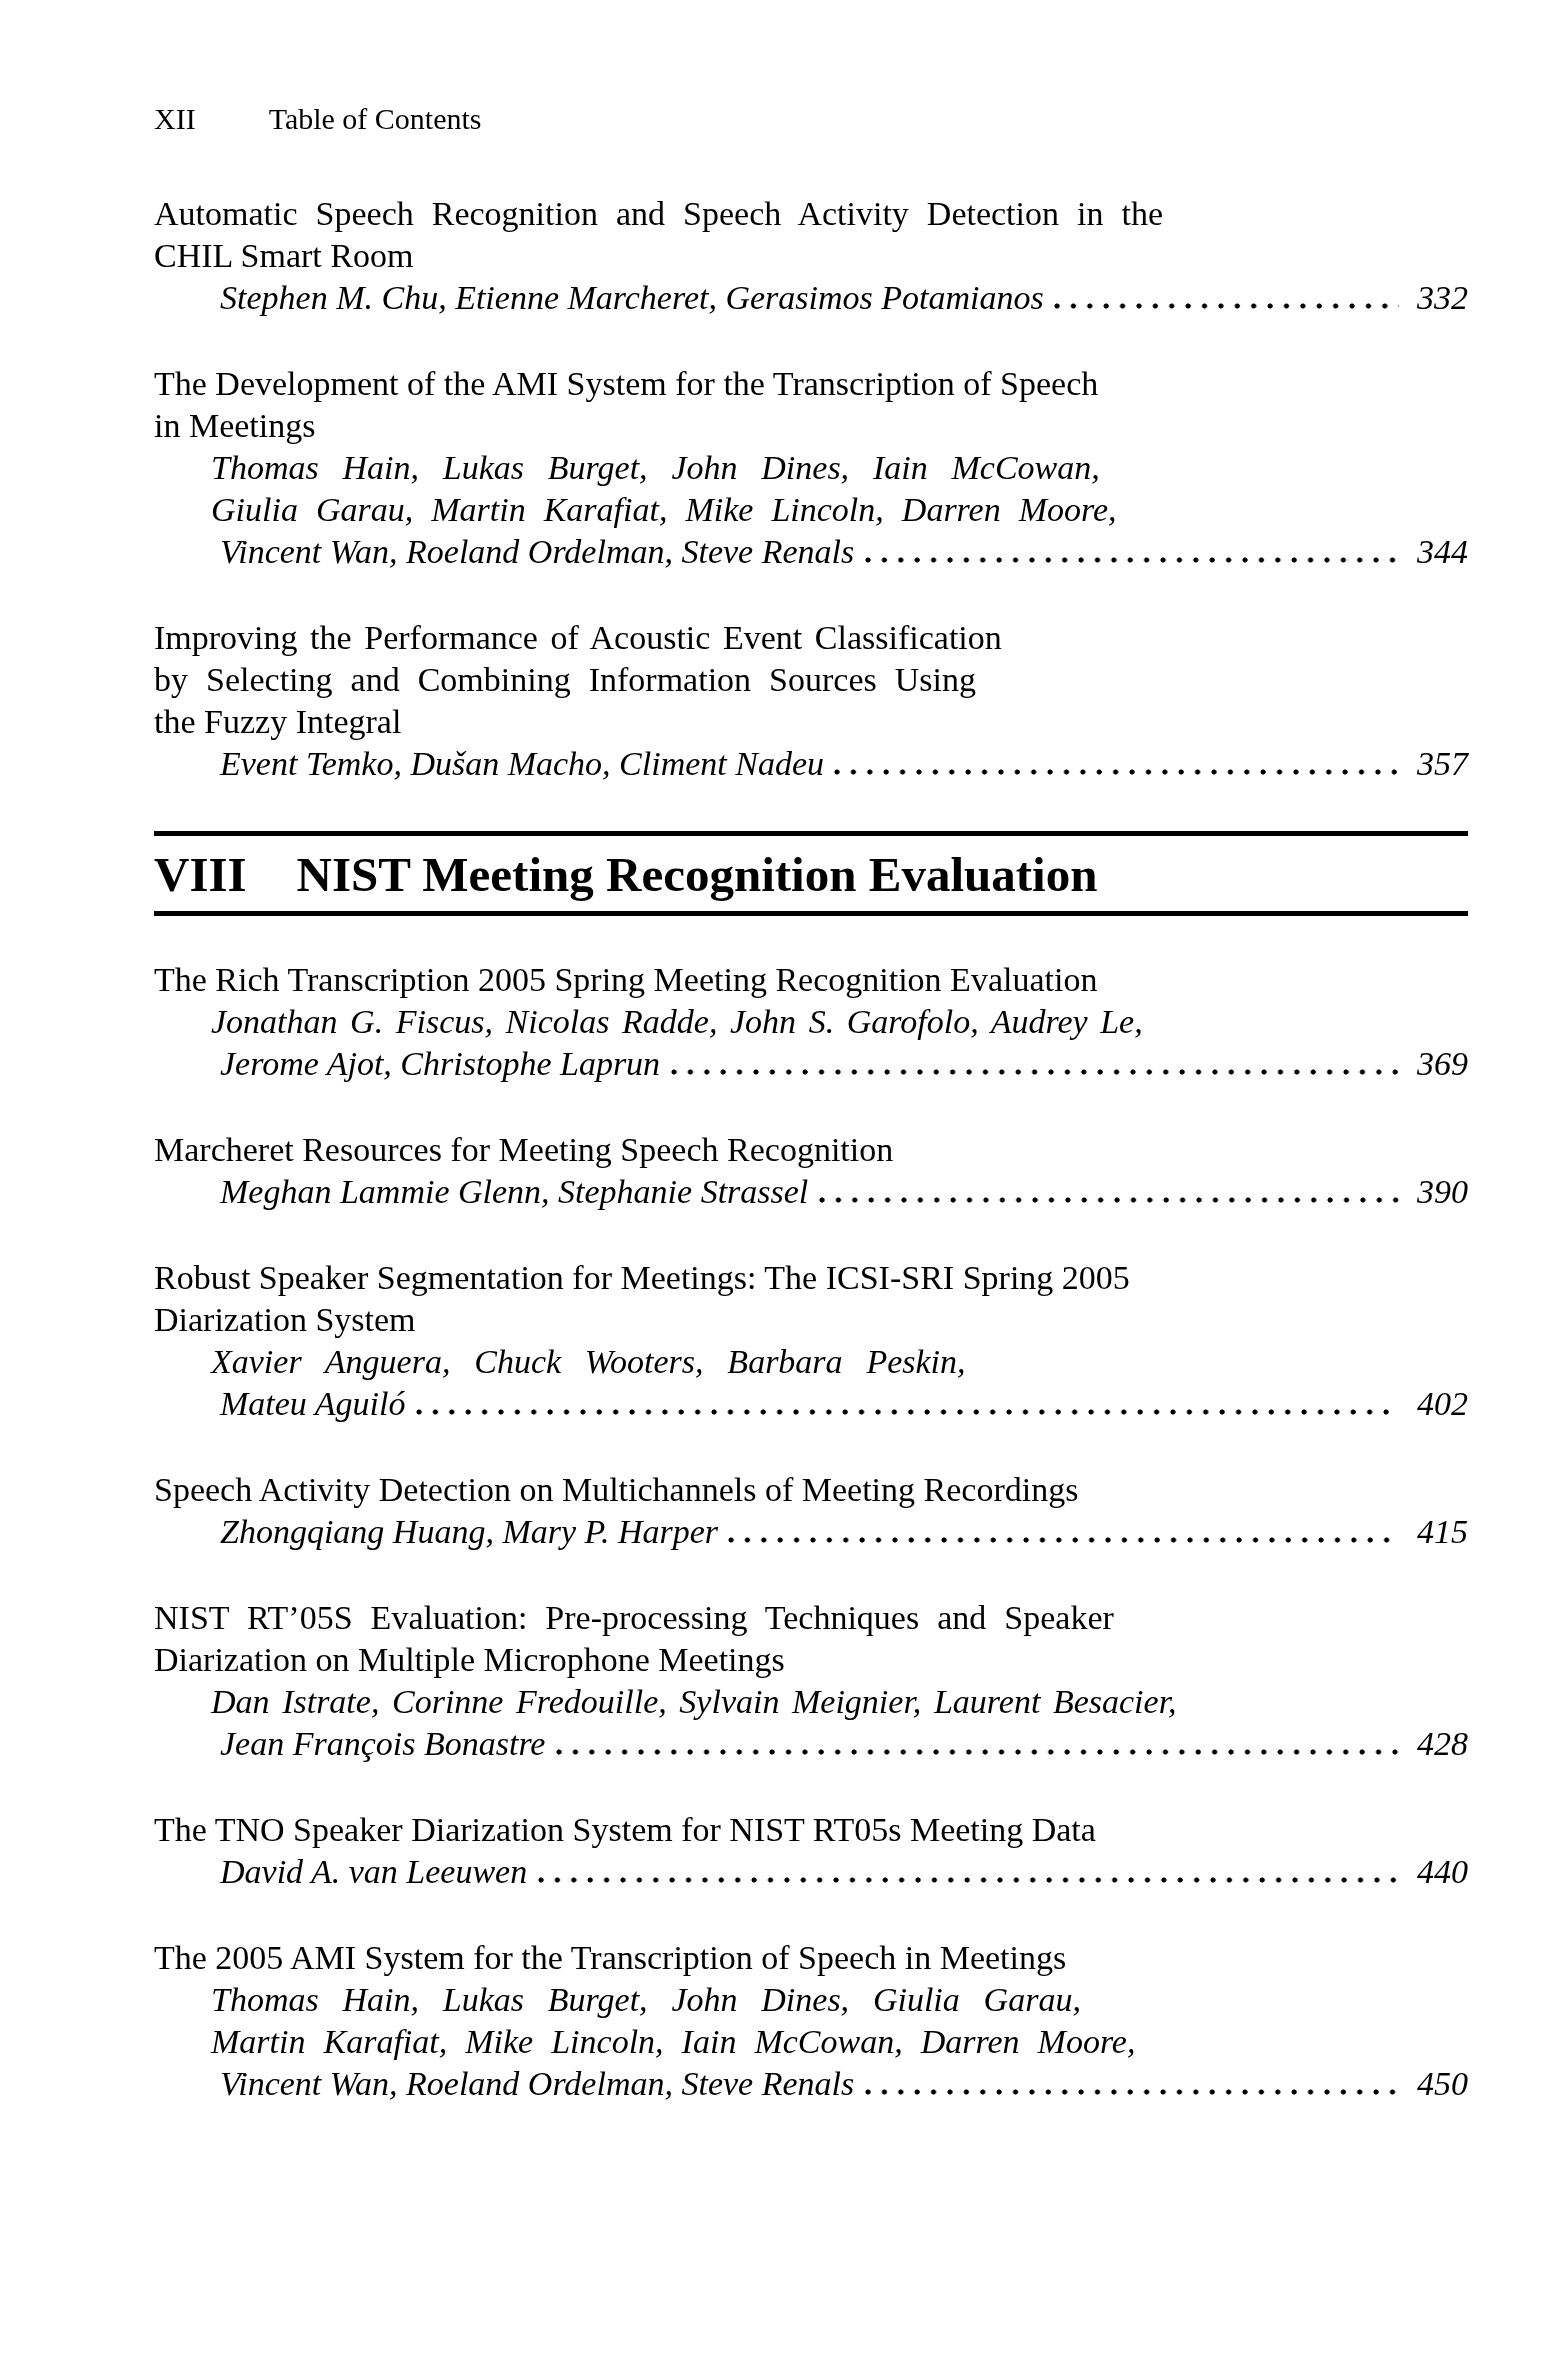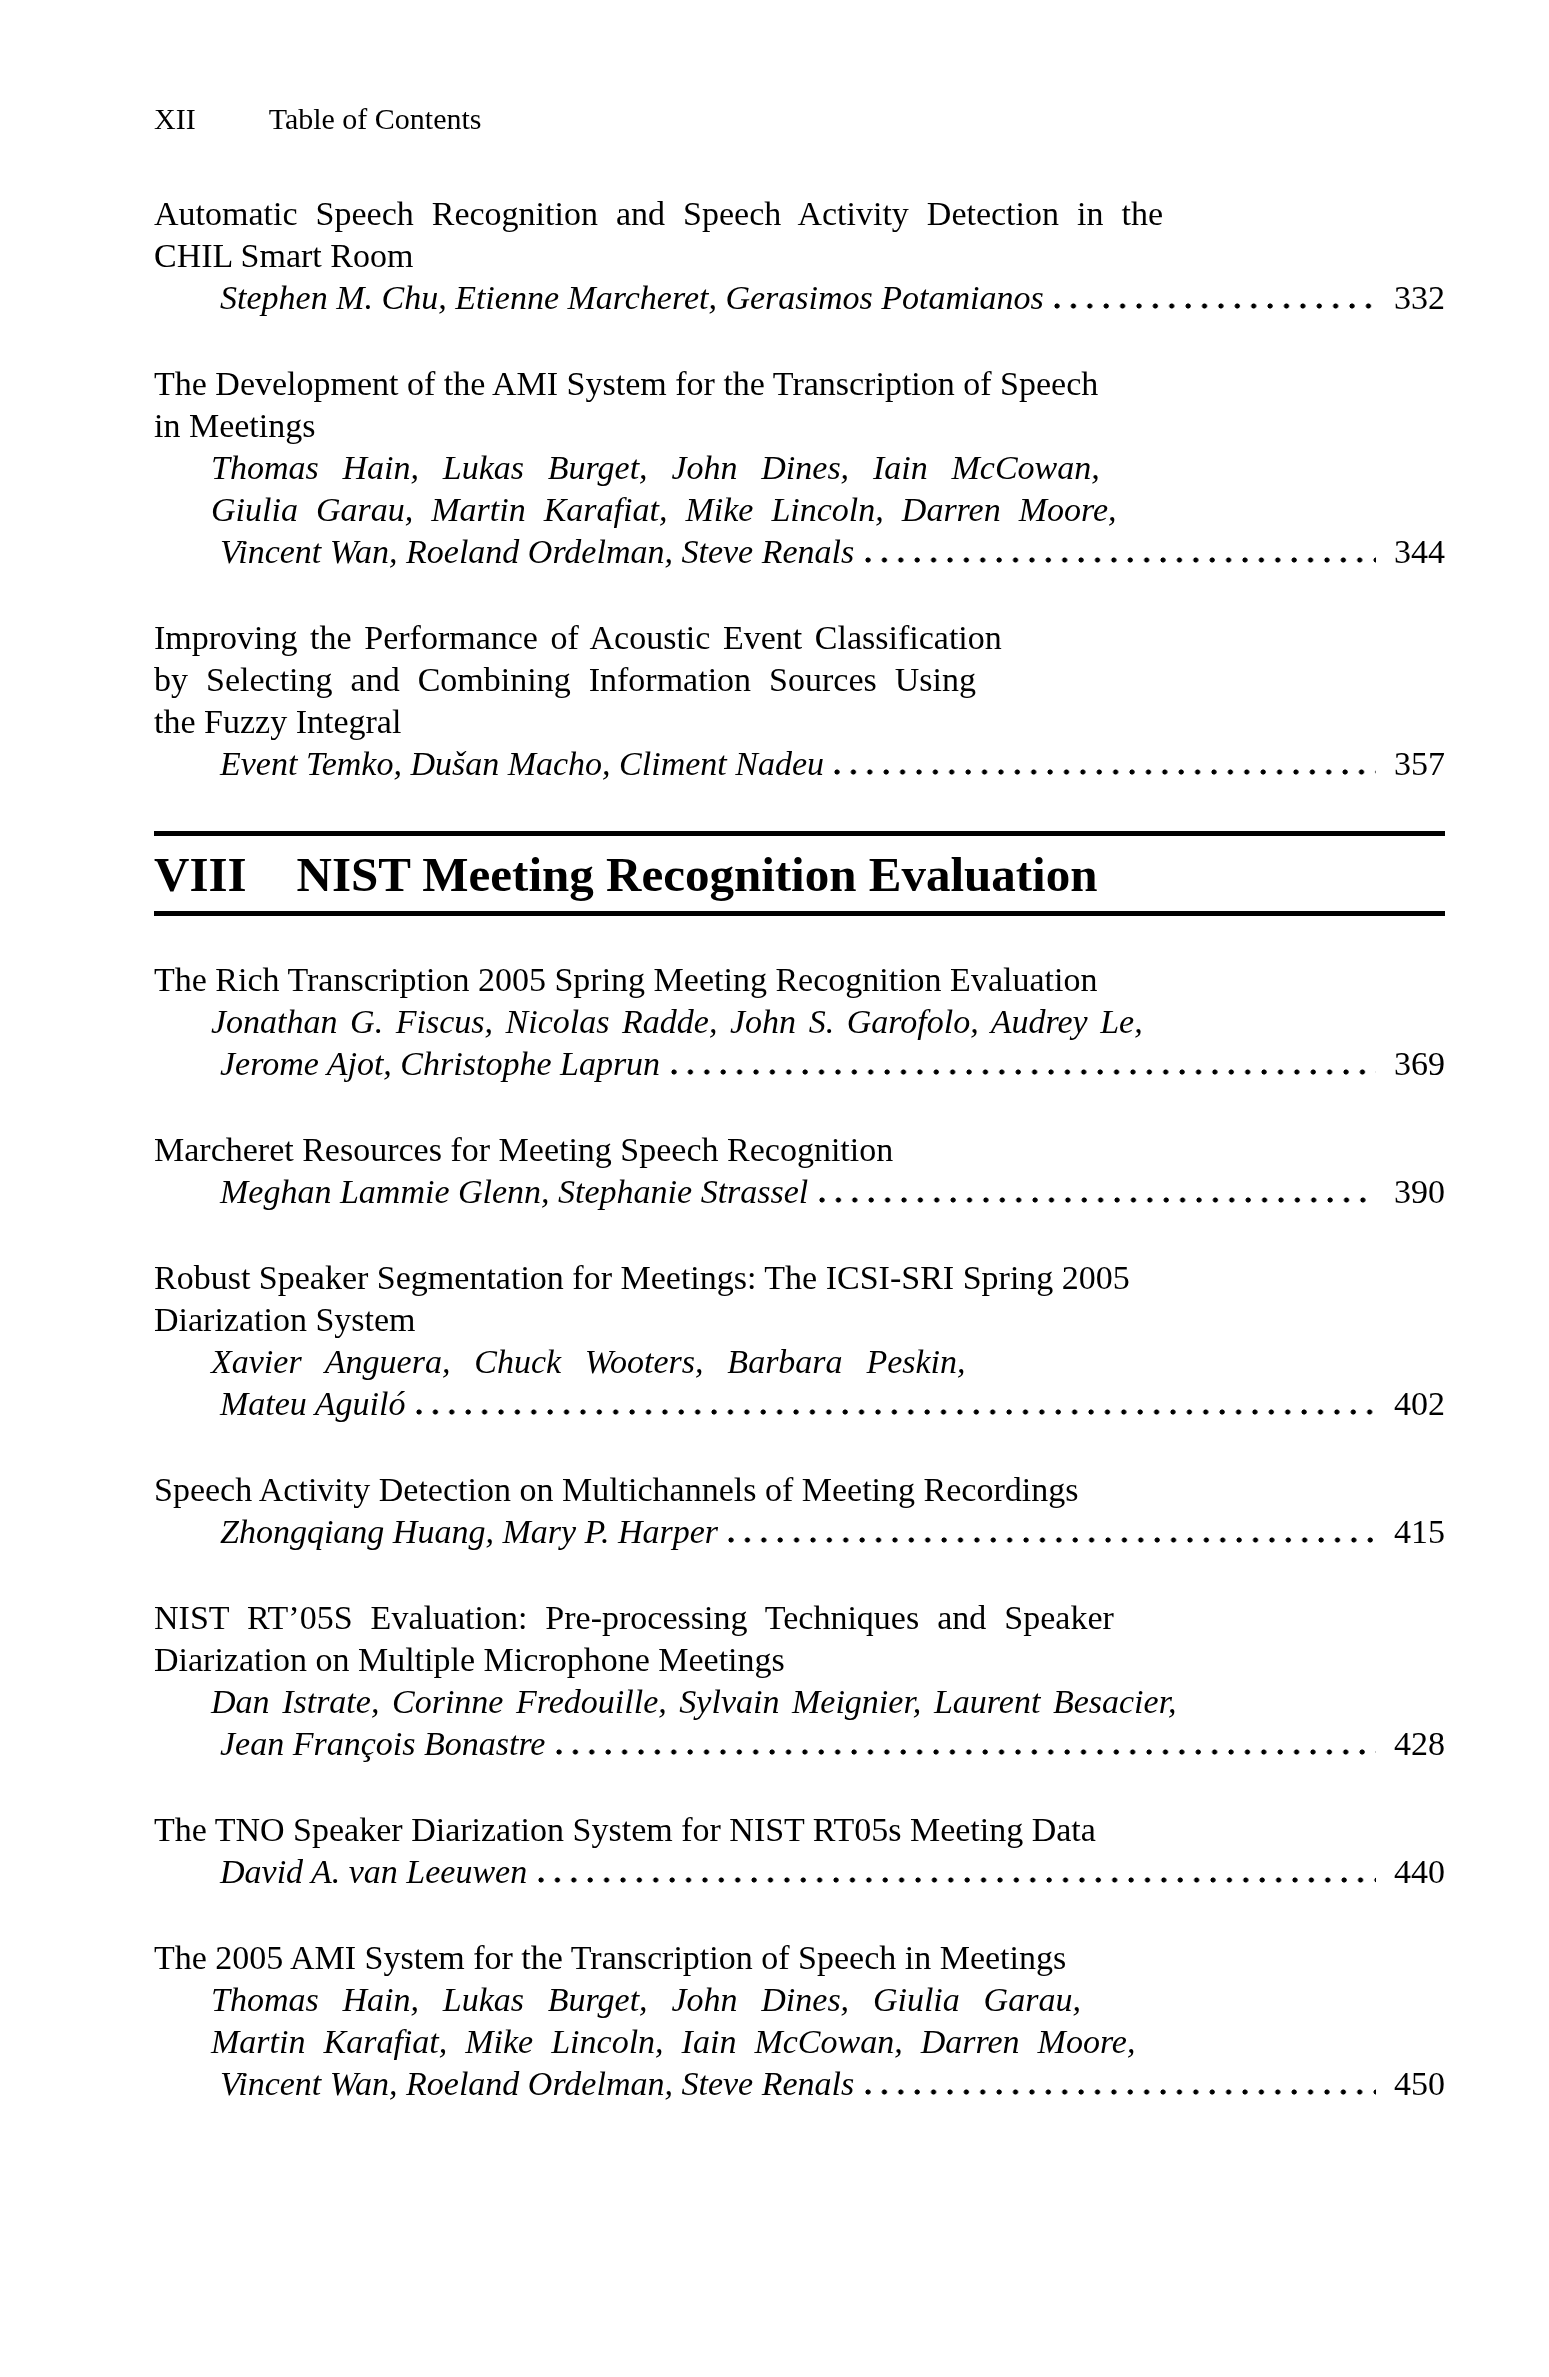--- a/index.html
+++ b/index.html
@@ -1,20 +1,20 @@
 <!DOCTYPE html>
 <html style="font-size:14px"><head>
 <meta charset="utf-8">
 <style>
   html,body { margin:0; padding:0; background:#ffffff; }
   .page {
     position:relative;
     width:1549px; height:2377px;
     box-sizing:border-box;
-    padding:100px 104px 0 154px;
+    padding:100px 81px 0 154px;
     background:#ffffff;
     color:#000000;
     font-family:"Liberation Serif","DejaVu Serif",serif;
     font-size:34px;
     line-height:42px;
   }
   .page-header {
     display:flex;
     gap:73px;
     font-size:30px;
@@ -29,21 +29,21 @@
   .leader .a { flex:0 0 auto; }
   .dots {
     flex:1 1 auto;
     height:6px;
     margin:0 12px 0 10.4px;
     background-image:radial-gradient(circle at 3px 3px, #000 2.2px, transparent 2.9px);
     background-size:16.4px 6px;
     background-repeat:repeat-x;
     background-position:left bottom;
   }
-  .pg { flex:0 0 auto; min-width:57px; text-align:right; }
+  .pg { flex:0 0 auto; min-width:57px; text-align:right;font-style:italic; }
   .section-divider {
     border-top:5.2px solid #000;
     border-bottom:5.2px solid #000;
     padding:12px 0 8.6px;
     margin:46px 0 43px;
     display:flex;
     gap:50px;
     font-weight:bold;
     font-size:49px;
     line-height:54px;

